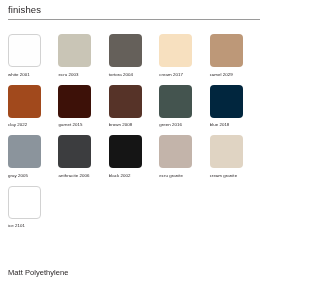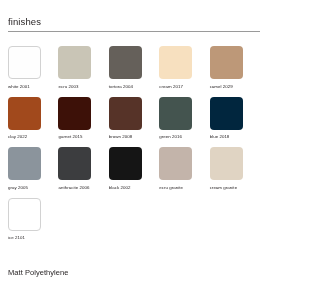--- a/index.html
+++ b/index.html
@@ -13,21 +13,21 @@
     font-family: "Liberation Sans", sans-serif;
     color: #231f20;
     overflow: hidden;
   }
 
   .page {
     position: relative;
     width: 268px;
     height: 285px;
     box-sizing: border-box;
-    padding: 16px 8px 0 8px;
+    padding: 4px 8px 0 8px;
   }
 
   .page-title {
     font-size: 9.5px;
     line-height: 12px;
     color: #231f20;
     letter-spacing: 0.1px;
     margin: 0 0 3px 0;
     font-weight: 400;
   }

